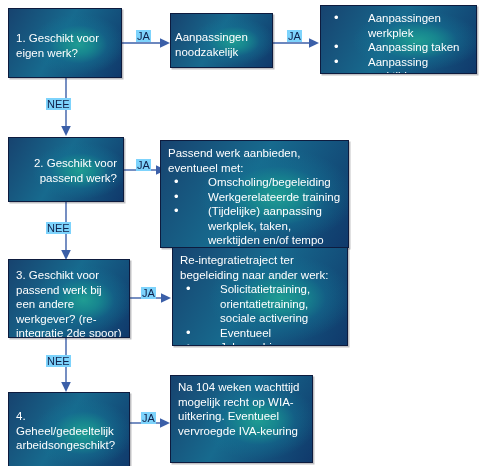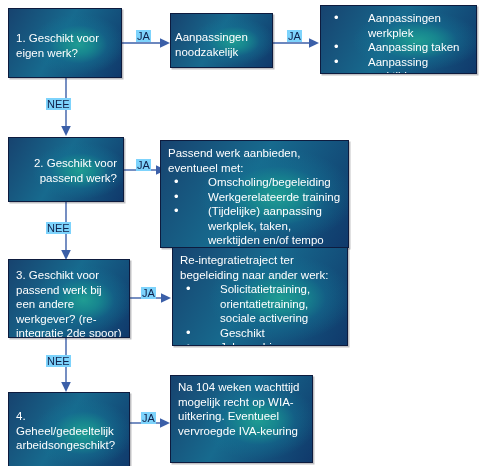--- a/index.html
+++ b/index.html
@@ -200,21 +200,21 @@
     <div class="inner" style="padding-top:8px;">
       <p>3. Geschikt voor passend werk bij een andere werkgever? (re-integratie 2de spoor)</p>
     </div>
   </div>
 
   <div class="box" style="left:172px; top:247px; width:176px; height:99px;">
     <div class="inner" style="padding-top:5px;">
       <p>Re-integratietraject ter begeleiding naar ander werk:</p>
       <ul>
         <li><span>Solicitatietraining, orientatietraining, sociale activering</span></li>
-        <li><span>Geschikt</span></li>
+        <li><span>Eventueel</span></li>
         <li><span>Jobcoaching</span></li>
       </ul>
     </div>
   </div>
 
   <div class="box" style="left:8px; top:392px; width:122px; height:79px;">
     <div class="inner" style="padding-top:16px;">
       <p>4. Geheel/gedeeltelijk arbeidsongeschikt?</p>
     </div>
   </div>

